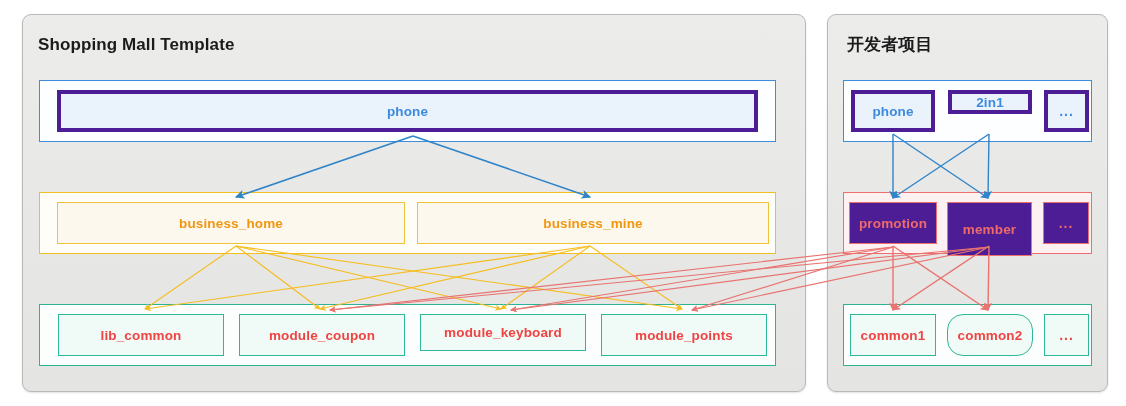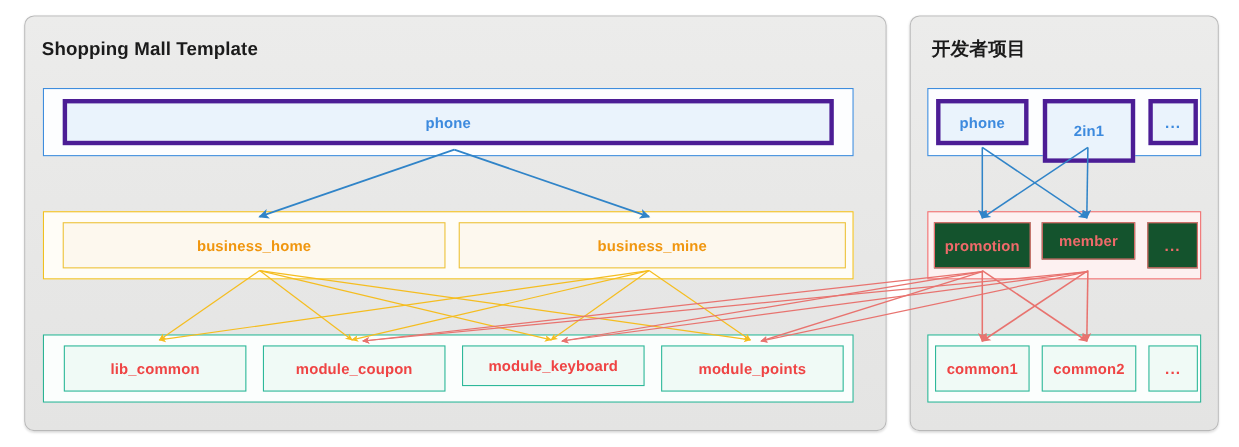--- a/index.html
+++ b/index.html
@@ -48,21 +48,21 @@
     align-items:center;
     justify-content:center;
     font-size:13.5px;
     font-weight:bold;
     letter-spacing:.15px;
     white-space:nowrap;
   }
   .node.blue{border:4px solid #4c1d95;background:#eaf3fc;color:#3d8ade;}
   .node.yellow{border:1px solid #edc33b;background:#fdf8ee;color:#f0960f;}
   .node.green{border:1px solid #2eb89a;background:#f0faf6;color:#ef4444;}
-  .node.red{border:1px solid #ef6f6f;background:#14532d;color:#ef6a6a;}
+  .node.red{border:1px solid #ef6f6f;background:#4c1d95;color:#ef6a6a;}
   .node.dots{font-size:14px;letter-spacing:1px;}
 
   
   #edges{position:absolute;left:0;top:0;width:1126px;height:406px;pointer-events:none;}
 </style>
 </head>
 <body>
 
 <div id="stage">
 
@@ -81,31 +81,31 @@
   <div class="node green" style="left:58px;top:314px;width:166px;height:42px;">lib_common</div>
   <div class="node green" style="left:239px;top:314px;width:166px;height:42px;">module_coupon</div>
   <div class="node green" style="left:420px;top:314px;width:166px;height:37px;">module_keyboard</div>
   <div class="node green" style="left:601px;top:314px;width:166px;height:42px;">module_points</div>
 
   <div class="panel" style="left:827px;top:14px;width:281px;height:378px;"></div>
   <div class="panel-title" style="left:847px;top:33px;">开发者项目</div>
 
   <div class="group blue" style="left:843px;top:80px;width:249px;height:62px;"></div>
   <div class="node blue" style="left:851px;top:90px;width:84px;height:42px;">phone</div>
-  <div class="node blue" style="left:948px;top:90px;width:84px;height:58px;">2in1</div>
+  <div class="node blue" style="left:948px;top:90px;width:84px;height:24px;">2in1</div>
   <div class="node blue dots" style="left:1044px;top:90px;width:45px;height:42px;">...</div>
 
   <div class="group red" style="left:843px;top:192px;width:249px;height:62px;"></div>
   <div class="node red" style="left:849px;top:202px;width:88px;height:42px;">promotion</div>
-  <div class="node red" style="left:947px;top:202px;width:85px;height:34px;text-align:center;">member</div>
+  <div class="node red" style="left:947px;top:202px;width:85px;height:54px;text-align:center;">member</div>
   <div class="node red dots" style="left:1043px;top:202px;width:46px;height:42px;">...</div>
 
   <div class="group green" style="left:843px;top:304px;width:249px;height:62px;"></div>
   <div class="node green" style="left:850px;top:314px;width:86px;height:42px;">common1</div>
-  <div class="node green" style="left:947px;top:314px;width:86px;height:42px;">common2</div>
+  <div class="node green" style="left:947px;top:314px;width:86px;height:42px;border-radius:16px;">common2</div>
   <div class="node green dots" style="left:1044px;top:314px;width:45px;height:42px;">...</div>
 
   <svg id="edges" viewBox="0 0 1126 406">
     <defs>
       <marker id="ah-blue" markerWidth="7" markerHeight="7" refX="5.2" refY="3.2" orient="auto" markerUnits="strokeWidth">
         <path d="M0,0.4 L6,3.2 L0,6 L1.5,3.2 Z" fill="#3084c8"></path>
       </marker>
       <marker id="ah-yellow" markerWidth="7" markerHeight="7" refX="5.2" refY="3.2" orient="auto" markerUnits="strokeWidth">
         <path d="M0,0.4 L6,3.2 L0,6 L1.5,3.2 Z" fill="#f5bd1f"></path>
       </marker>

